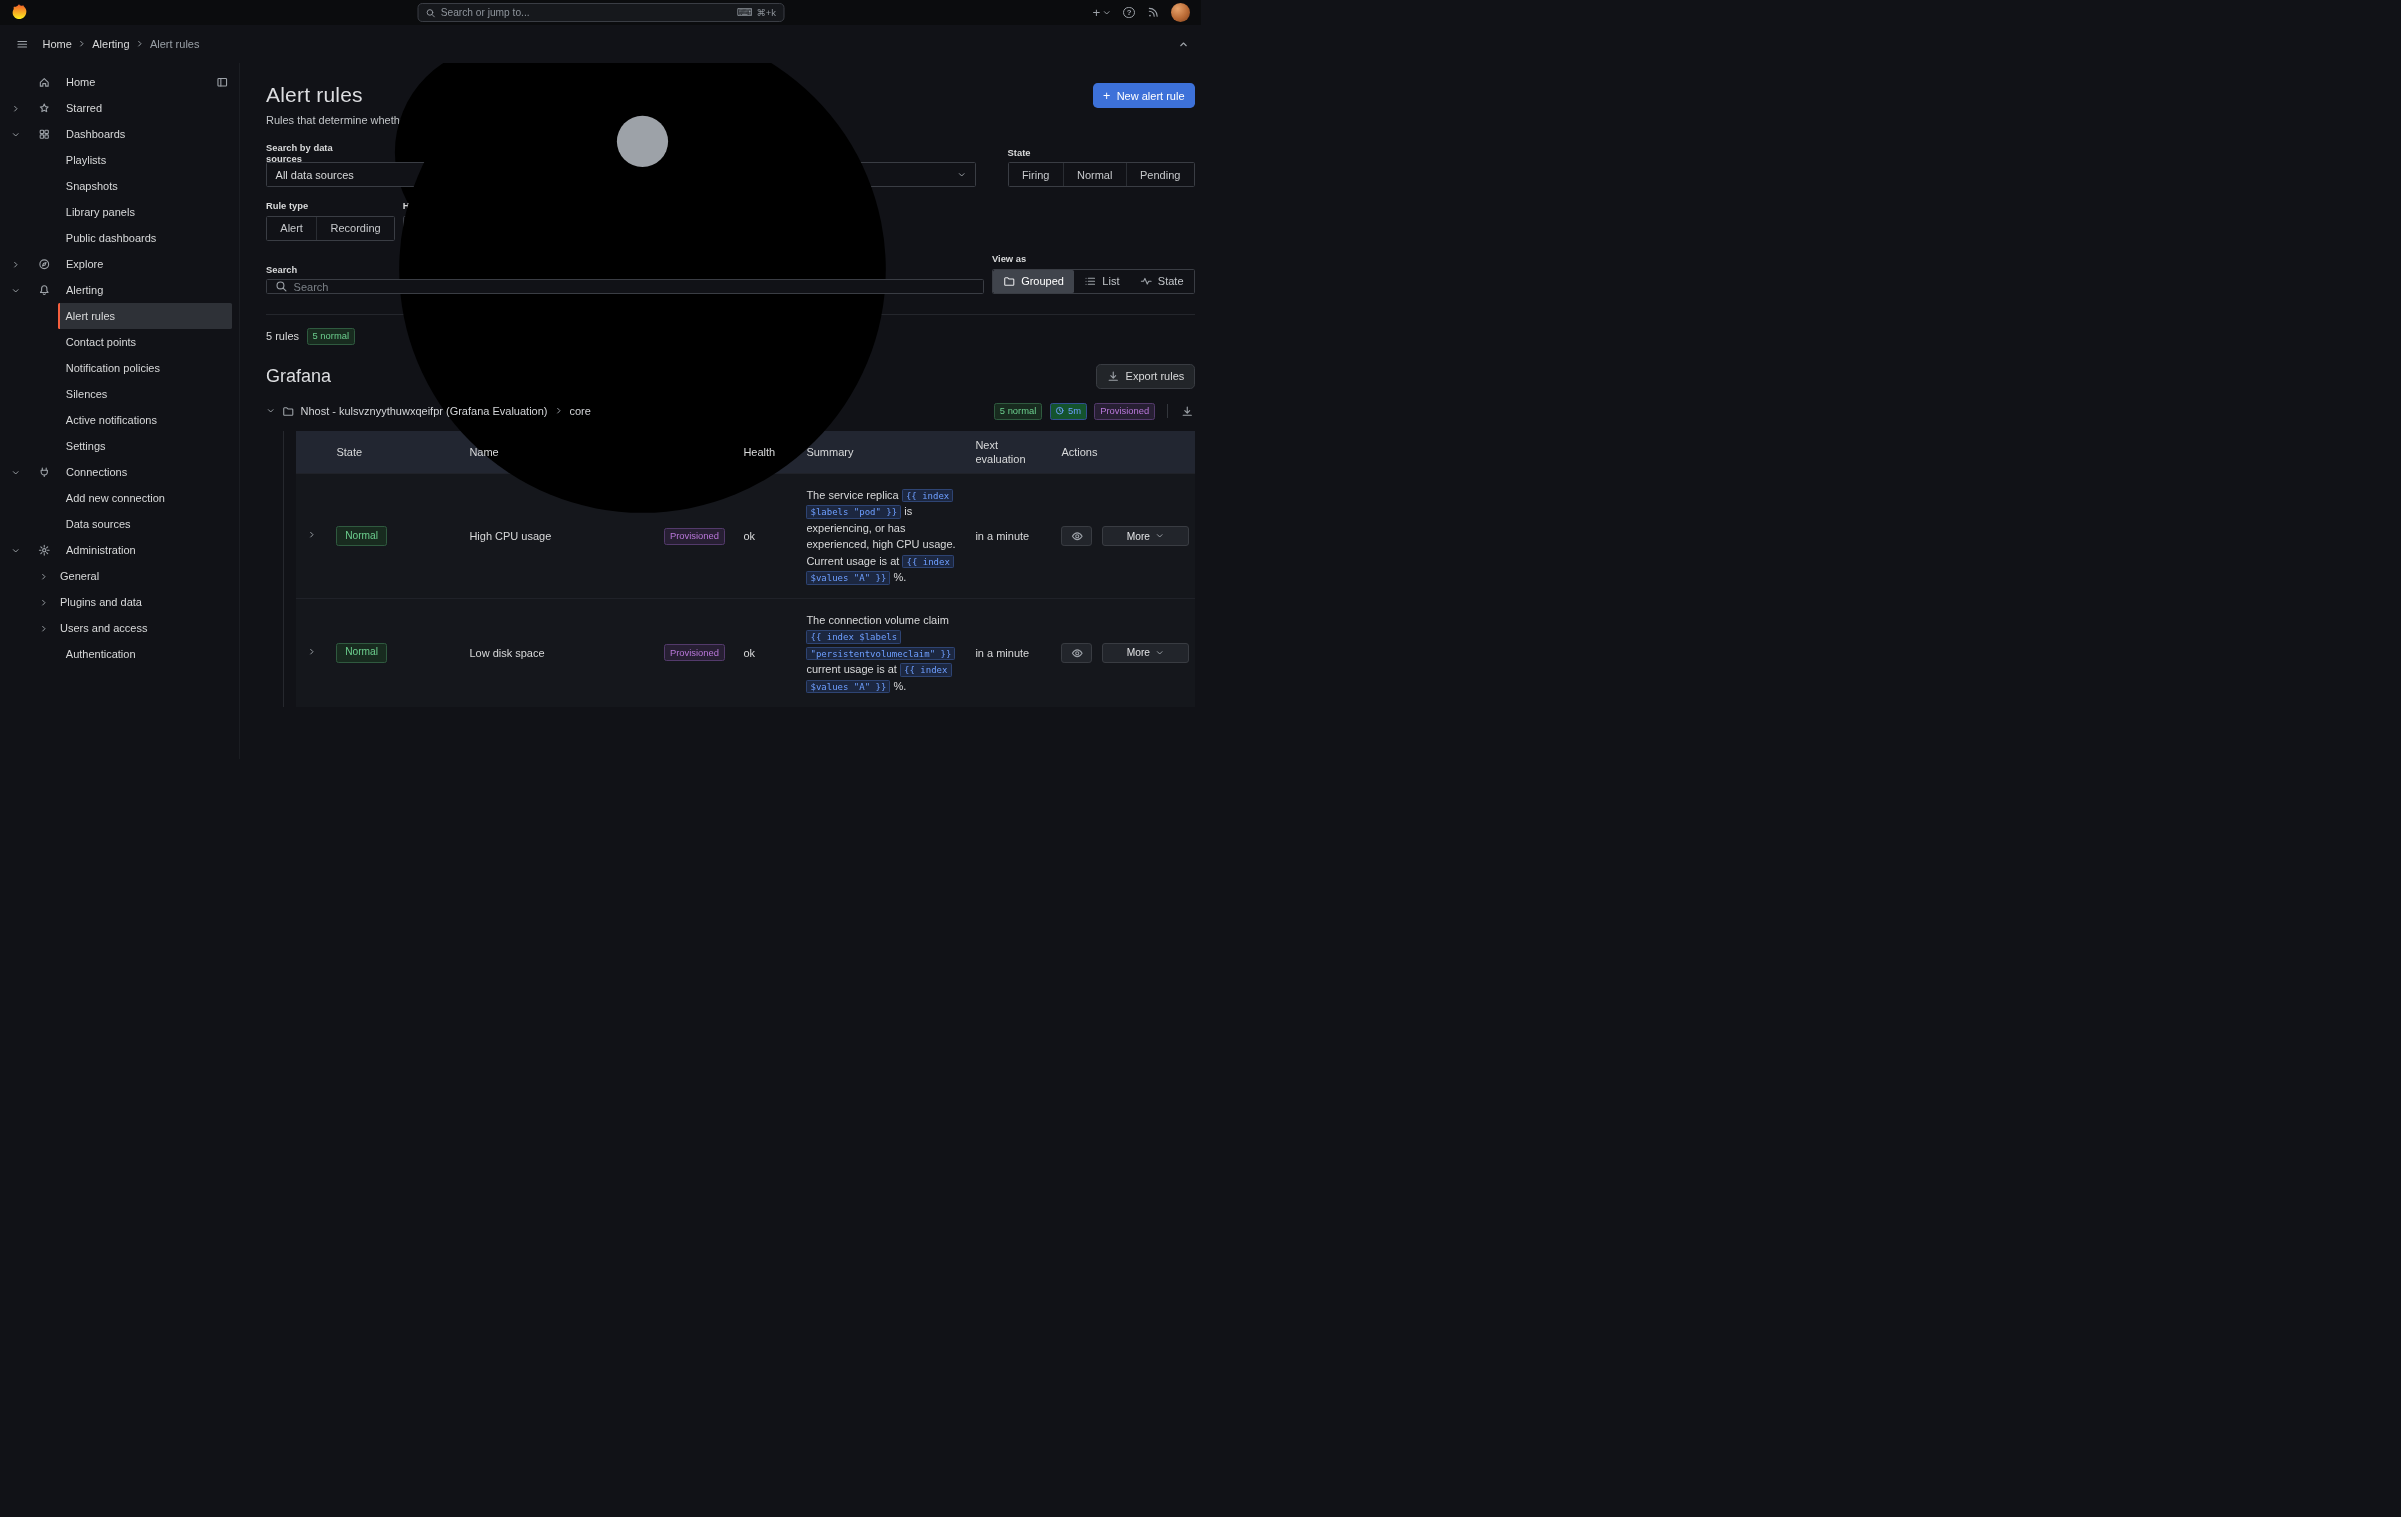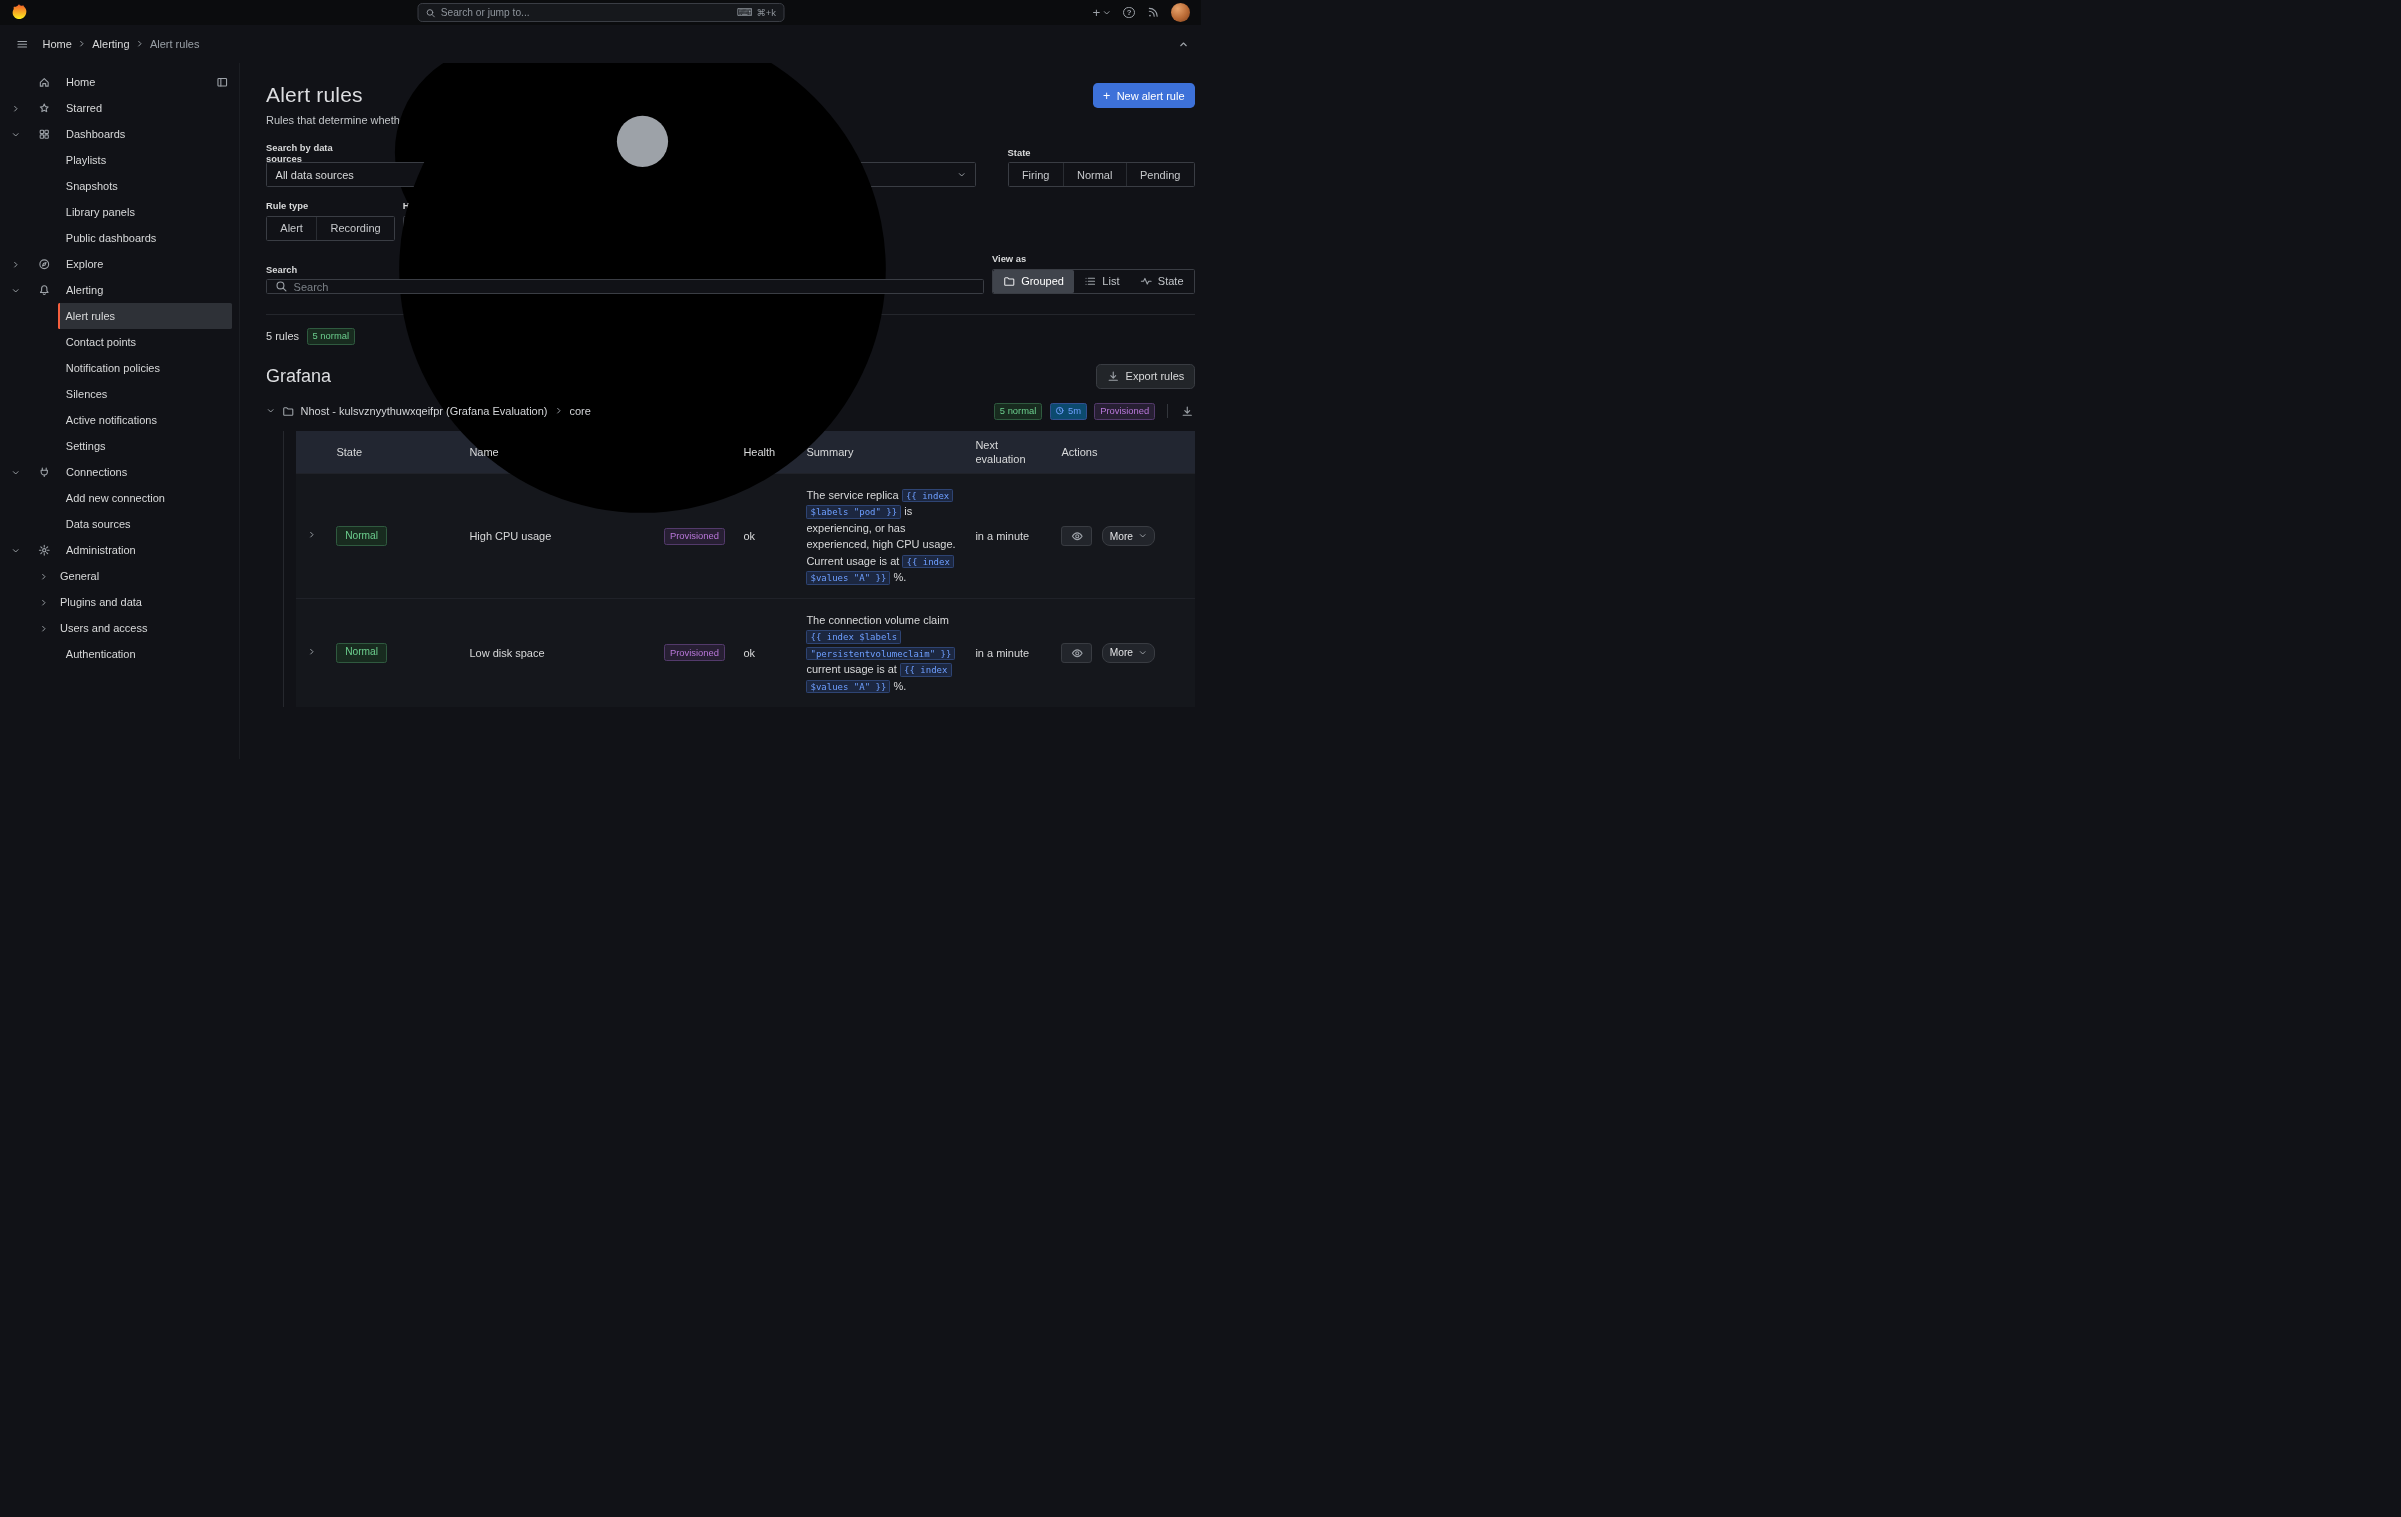--- a/index.html
+++ b/index.html
@@ -69,21 +69,21 @@
 .search-box input::placeholder{color:#7b8087}
 .viewas{height:25px;border:0.8px solid #3a3d44;border-radius:1.6px;background:#111217;display:flex;align-items:stretch;overflow:hidden}
 .va-item{display:flex;align-items:center;gap:5.5px;padding:0 10.2px;color:#c2c5c9;cursor:pointer;white-space:nowrap}
 .va-item.selected{background:#40444c;color:#fff;border-radius:1.6px}
 .va-item.selected .ic{stroke:#e6e7e9}
 
 .hr{border-top:0.8px solid #24262c;margin-top:20.4px}
 .rules-line{margin-top:12.5px;display:flex;align-items:center;gap:7.8px}
 .badge{display:inline-flex;align-items:center;gap:3.1px;font-size:9.4px;line-height:1.25;border-radius:2.4px;padding:1.6px 4.7px;white-space:nowrap}
 .badge.green{color:#6ccf8e;background:#182b1f;border:0.8px solid #2f5a3f}
-.badge.blue{color:#6e9fff;background:#0c4a6e;border:0.8px solid #32508f}
+.badge.blue{color:#6e9fff;background:#14532d;border:0.8px solid #32508f}
 .badge.purple{color:#b877d9;background:#271f33;border:0.8px solid #533a6b}
 .section-head{margin-top:19px;display:flex;align-items:center;justify-content:space-between}
 .section-title{font-size:18px;font-weight:500;color:#dcdde0}
 .btn-secondary{height:25px;background:#222529;border:0.8px solid #393c42;border-radius:4.7px;color:#d8d9da;display:inline-flex;align-items:center;gap:6.3px;padding:0 9.4px;font-size:11px;font-family:inherit;cursor:pointer}
 
 .group-row{margin-top:14px;display:flex;align-items:center;gap:6.3px}
 .group-name{color:#d3d5d8}
 .crumb-sep{color:#84888e;display:inline-flex}
 .group-right{margin-left:auto;display:flex;align-items:center;gap:7.8px}
 .vdiv{width:0.8px;height:14px;background:#33363c;margin:0 3.9px}
@@ -93,21 +93,21 @@
 thead tr{background:#222631}
 th{font-weight:400;text-align:left;color:#d8d9da;padding:7px 9.4px;vertical-align:middle;line-height:1.3}
 td{padding:12.5px 9.4px;vertical-align:middle;border-top:0.8px solid #202229;line-height:1.5}
 .cell-exp{text-align:center;padding:12.5px 3.1px}
 .state-badge{font-size:10.2px;padding:2.4px 7.8px;font-weight:500}
 .name-cell{display:flex;align-items:center;justify-content:space-between;gap:11px}
 .rule-name{cursor:pointer}
 .code{font-family:"DejaVu Sans Mono",monospace;font-size:9px;color:#6e9fff;background:#1c2740;border:0.8px solid #2e4473;border-radius:1.6px;padding:0.8px 3.1px;box-decoration-break:clone;-webkit-box-decoration-break:clone}
 .actions{display:flex;align-items:center;gap:9.4px}
 .icon-btn{height:19.6px;min-width:31px;display:inline-flex;align-items:center;justify-content:center;background:#22252b;border:0.8px solid #393c42;border-radius:3.1px;cursor:pointer}
-.more-btn{height:19.6px;display:inline-flex;align-items:center;gap:5px;background:#22252b;border:0.8px solid #393c42;border-radius:8px;color:#e2e3e5;font-size:10.2px;font-family:inherit;padding:0 7px;cursor:pointer}
+.more-btn{height:19.6px;display:inline-flex;align-items:center;gap:5px;background:#22252b;border:0.8px solid #393c42;border-radius:3px;color:#e2e3e5;font-size:10.2px;font-family:inherit;padding:0 24px;cursor:pointer}
 .expander{cursor:pointer;display:inline-flex}
 </style>
 </head>
 <body>
 
 <header class="topbar">
   <span class="logo">
     <svg viewBox="0 0 24 24" width="17" height="17">
         <defs>
           <linearGradient id="glg" x1="0" y1="1" x2="0" y2="0">

